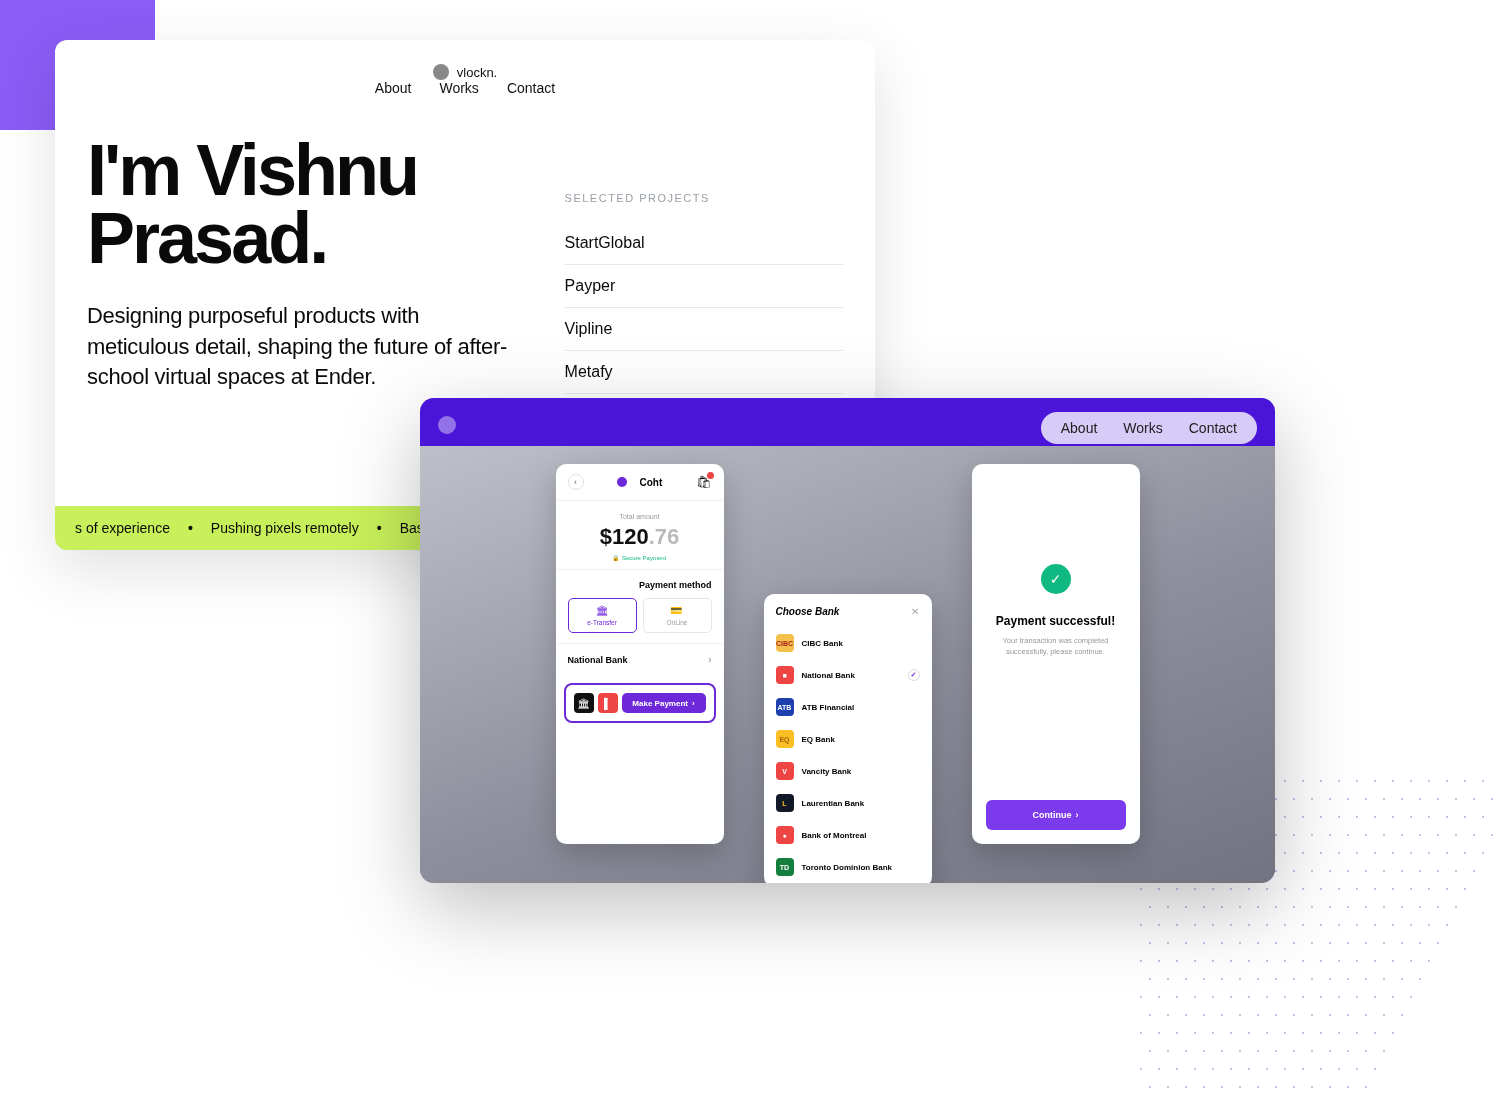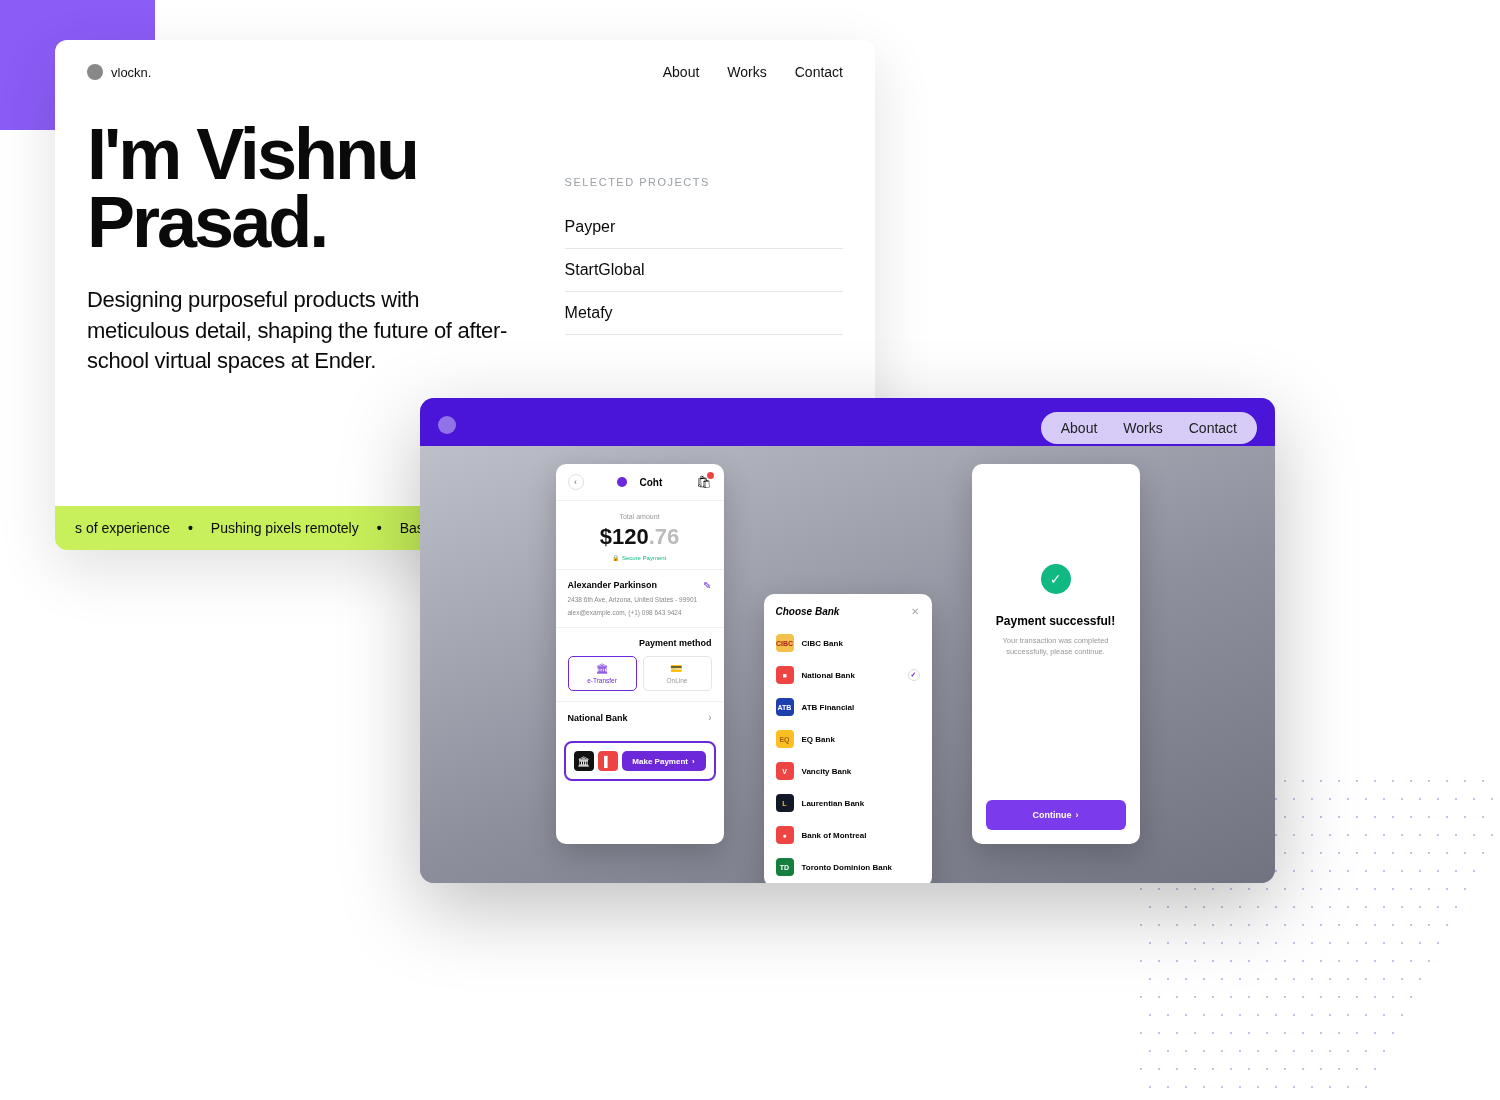--- a/index.html
+++ b/index.html
@@ -26,20 +26,21 @@
   border-radius: 12px;
   box-shadow: 0 20px 60px rgba(0,0,0,0.12);
   z-index: 2;
   overflow: hidden;
 }
 .card1-header {
   display: flex;
   justify-content: space-between;
   align-items: center;
   padding: 24px 32px 0 32px;
+  flex-direction: column;
 }
 .brand {
   display: flex;
   align-items: center;
   gap: 8px;
 }
 .brand-avatar {
   width: 16px; height: 16px;
   border-radius: 50%;
   background: #888;
@@ -287,22 +288,23 @@
     </div>
   </div>
   <div class="hero">
     <div class="hero-left">
       <h1 class="hero-title">I'm Vishnu Prasad.</h1>
       <p class="hero-sub">Designing purposeful products with meticulous detail, shaping the future of after-school virtual spaces at Ender.</p>
     </div>
     <div class="hero-right">
       <div class="proj-label">SELECTED PROJECTS</div>
       <ul class="proj-list">
+        <li>StartGlobal</li>
         <li>Payper</li>
-        <li>StartGlobal</li>
+        <li>Vipline</li>
         <li>Metafy</li>
       </ul>
     </div>
   </div>
   <div class="ticker">
     <span>s of experience</span>
     <span class="dot">•</span>
     <span>Pushing pixels remotely</span>
     <span class="dot">•</span>
     <span>Based in Ko</span>
@@ -325,28 +327,20 @@
         <div class="ph-logo">
           <div class="ph-logo-dot"></div>
           <span>Coht</span>
         </div>
         <div class="ph-cart">🛍<div class="ph-cart-badge"></div></div>
       </div>
       <div class="ph-amount-sec">
         <div class="ph-total-lbl">Total amount</div>
         <div class="ph-amount"><span>$120</span><span class="cents">.76</span></div>
         <div class="ph-secure">Secure Payment</div>
-      </div>
-      <div class="ph-sec">
-        <div class="ph-row">
-          <div class="ph-name">Alexander Parkinson</div>
-          <div class="ph-edit">✎</div>
-        </div>
-        <div class="ph-addr">2438 6th Ave, Arizona, United States - 99901</div>
-        <div class="ph-addr">alex@example.com, (+1) 098 643 9424</div>
       </div>
       <div class="ph-sec">
         <div class="ph-lbl">Payment method</div>
         <div class="ph-methods">
           <div class="ph-method sel">
             <div class="ph-method-ico">🏛</div>
             <div class="ph-method-lbl">e-Transfer</div>
           </div>
           <div class="ph-method">
             <div class="ph-method-ico g">💳</div>

